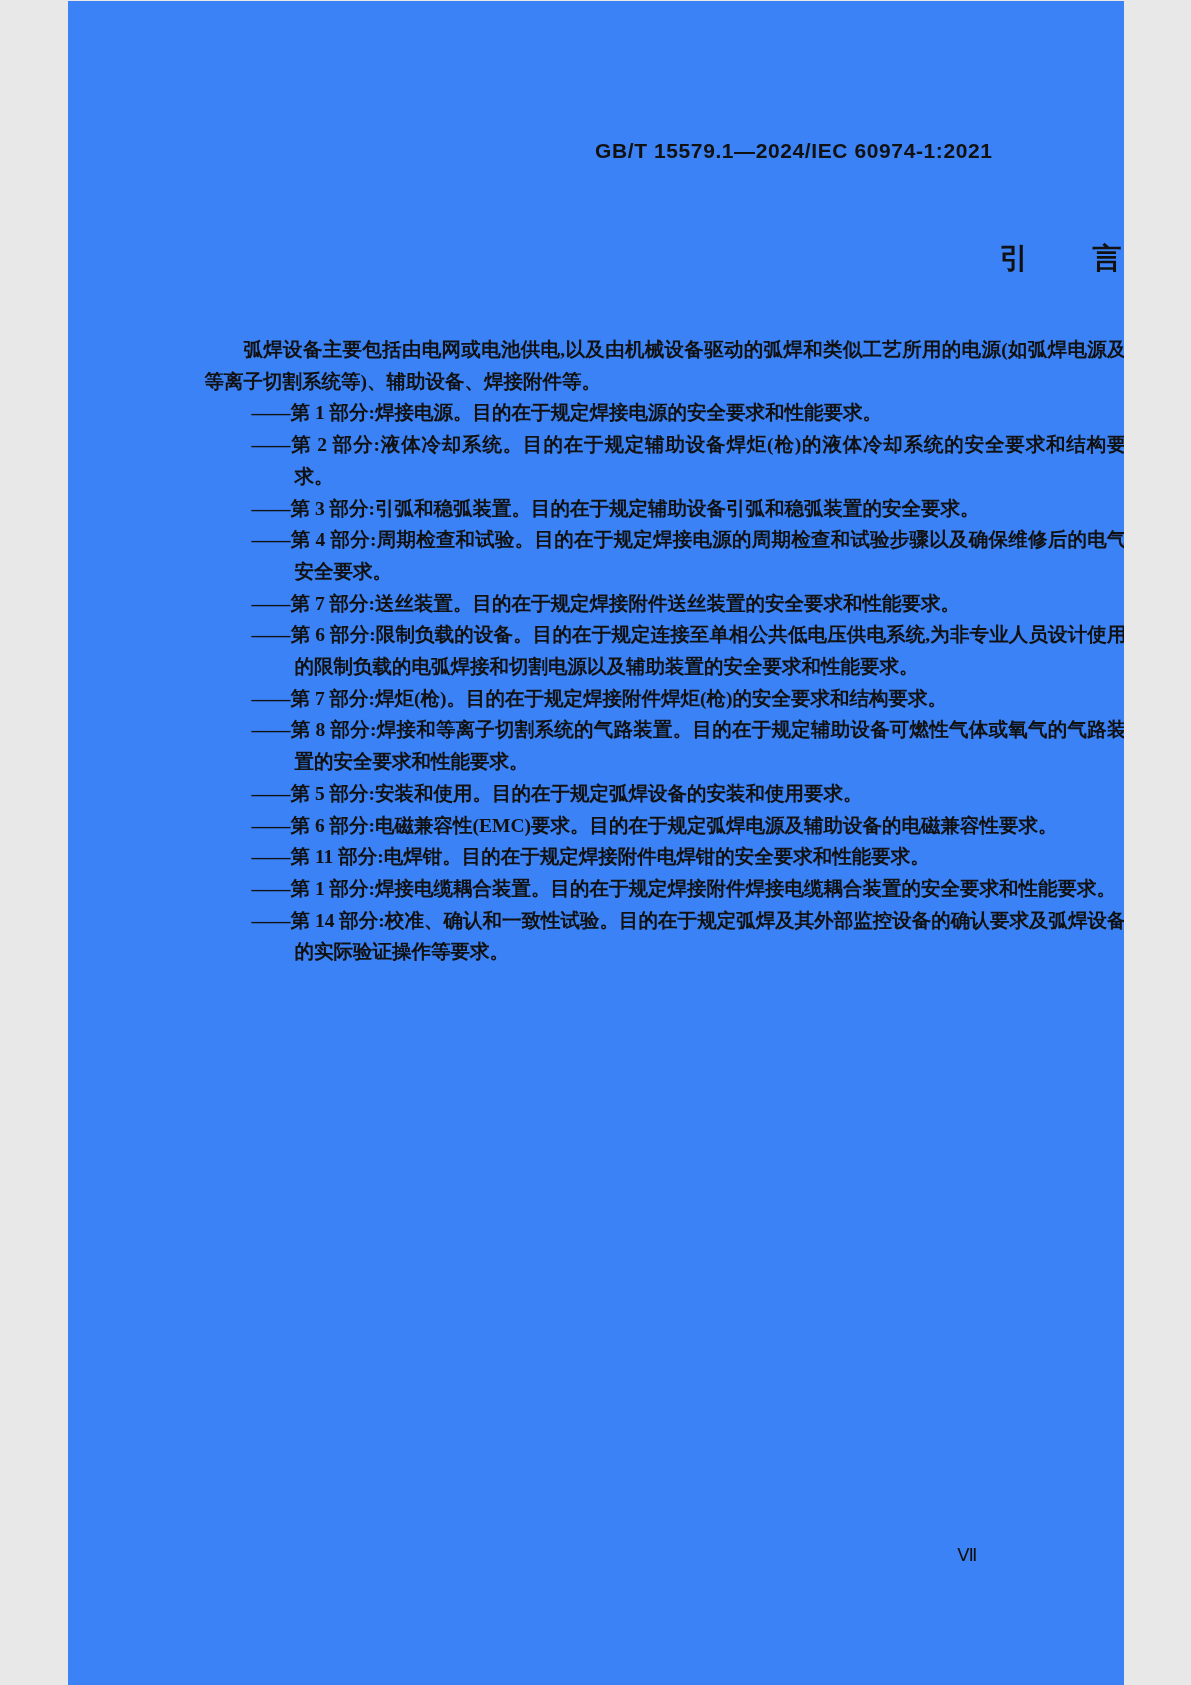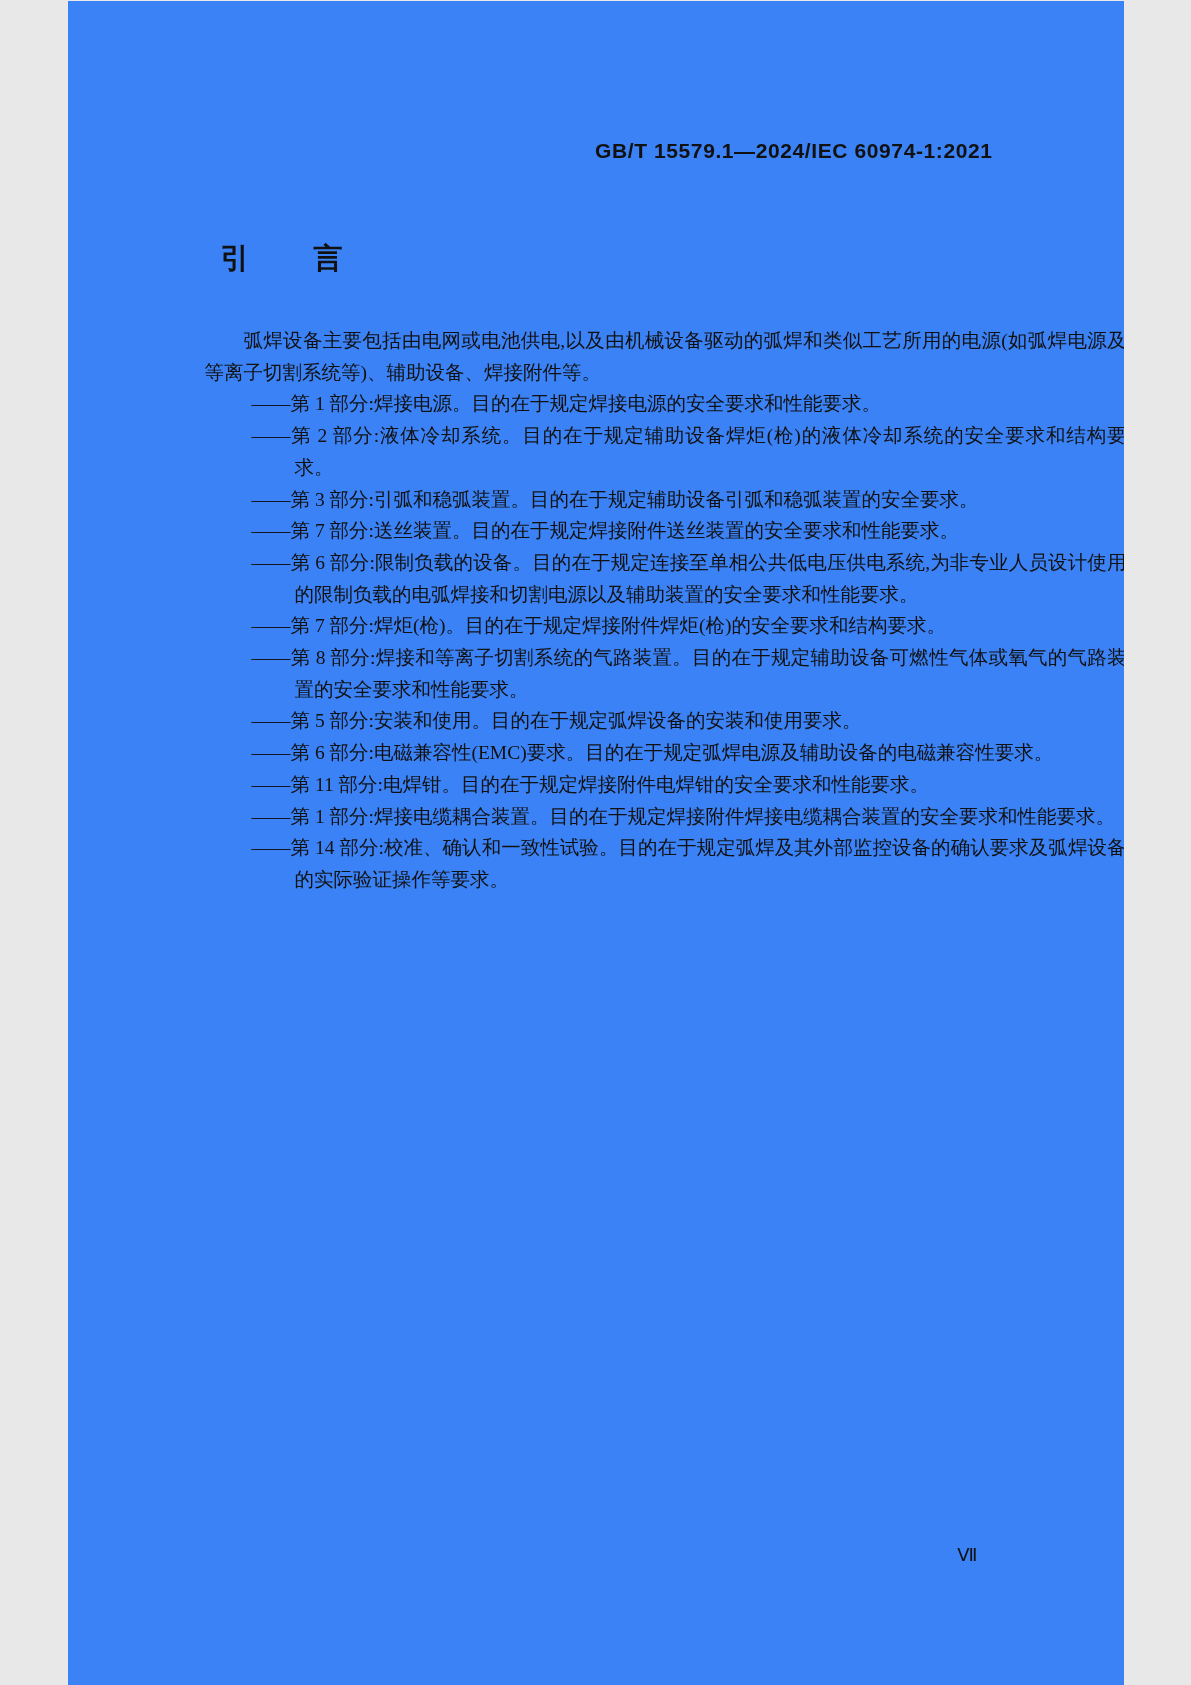--- a/index.html
+++ b/index.html
@@ -20,38 +20,39 @@
     right: 131px;
     font-family: "Liberation Sans", sans-serif;
     font-weight: bold;
     font-size: 21px;
     letter-spacing: 0.6px;
     white-space: nowrap;
   }
   .doc-title {
     position: absolute;
     top: 238px;
-    left: 153px;
+    left: 134px;
     width: 922px;
-    text-align: left;
+    text-align: right;
     font-family: "Liberation Sans", sans-serif;
     font-weight: bold;
     font-size: 29px;
     letter-spacing: 2px;
     white-space: pre;
   }
   .content {
     position: absolute;
-    top: 324px;
+    top: 333px;
     left: 137px;
     width: 922px;
     font-size: 19.5px;
     line-height: 31.7px;
     text-align: justify;
     text-justify: inter-ideograph;
+    font-weight: bold;
   }
   .para {
     text-indent: 2em;
   }
   .part-item {
     padding-left: 90px;
     text-indent: -43px;
   }
   .part-item .dash {
     white-space: nowrap;
@@ -71,20 +72,21 @@
   <div class="header-code">GB/T 15579.1—2024/IEC 60974-1:2021</div>
 
   <div class="doc-title">引　　言</div>
 
   <div class="content">
     <p class="para">弧焊设备主要包括由电网或电池供电,以及由机械设备驱动的弧焊和类似工艺所用的电源(如弧焊电源及等离子切割系统等)、辅助设备、焊接附件等。</p>
     <div id="parts-list">
         <div class="part-item"><span class="dash">——</span><span>第 1 部分:焊接电源。目的在于规定焊接电源的安全要求和性能要求。</span></div>
         <div class="part-item"><span class="dash">——</span><span>第 2 部分:液体冷却系统。目的在于规定辅助设备焊炬(枪)的液体冷却系统的安全要求和结构要求。</span></div>
         <div class="part-item"><span class="dash">——</span><span>第 3 部分:引弧和稳弧装置。目的在于规定辅助设备引弧和稳弧装置的安全要求。</span></div>
+        <div class="part-item"><span class="dash">——</span><span>第 4 部分:周期检查和试验。目的在于规定焊接电源的周期检查和试验步骤以及确保维修后的电气安全要求。</span></div>
         <div class="part-item"><span class="dash">——</span><span>第 7 部分:送丝装置。目的在于规定焊接附件送丝装置的安全要求和性能要求。</span></div>
         <div class="part-item"><span class="dash">——</span><span>第 6 部分:限制负载的设备。目的在于规定连接至单相公共低电压供电系统,为非专业人员设计使用的限制负载的电弧焊接和切割电源以及辅助装置的安全要求和性能要求。</span></div>
         <div class="part-item"><span class="dash">——</span><span>第 7 部分:焊炬(枪)。目的在于规定焊接附件焊炬(枪)的安全要求和结构要求。</span></div>
         <div class="part-item"><span class="dash">——</span><span>第 8 部分:焊接和等离子切割系统的气路装置。目的在于规定辅助设备可燃性气体或氧气的气路装置的安全要求和性能要求。</span></div>
         <div class="part-item"><span class="dash">——</span><span>第 5 部分:安装和使用。目的在于规定弧焊设备的安装和使用要求。</span></div>
         <div class="part-item"><span class="dash">——</span><span>第 6 部分:电磁兼容性(EMC)要求。目的在于规定弧焊电源及辅助设备的电磁兼容性要求。</span></div>
         <div class="part-item"><span class="dash">——</span><span>第 11 部分:电焊钳。目的在于规定焊接附件电焊钳的安全要求和性能要求。</span></div>
         <div class="part-item"><span class="dash">——</span><span>第 1 部分:焊接电缆耦合装置。目的在于规定焊接附件焊接电缆耦合装置的安全要求和性能要求。</span></div>
         <div class="part-item"><span class="dash">——</span><span>第 14 部分:校准、确认和一致性试验。目的在于规定弧焊及其外部监控设备的确认要求及弧焊设备的实际验证操作等要求。</span></div>
       </div>

